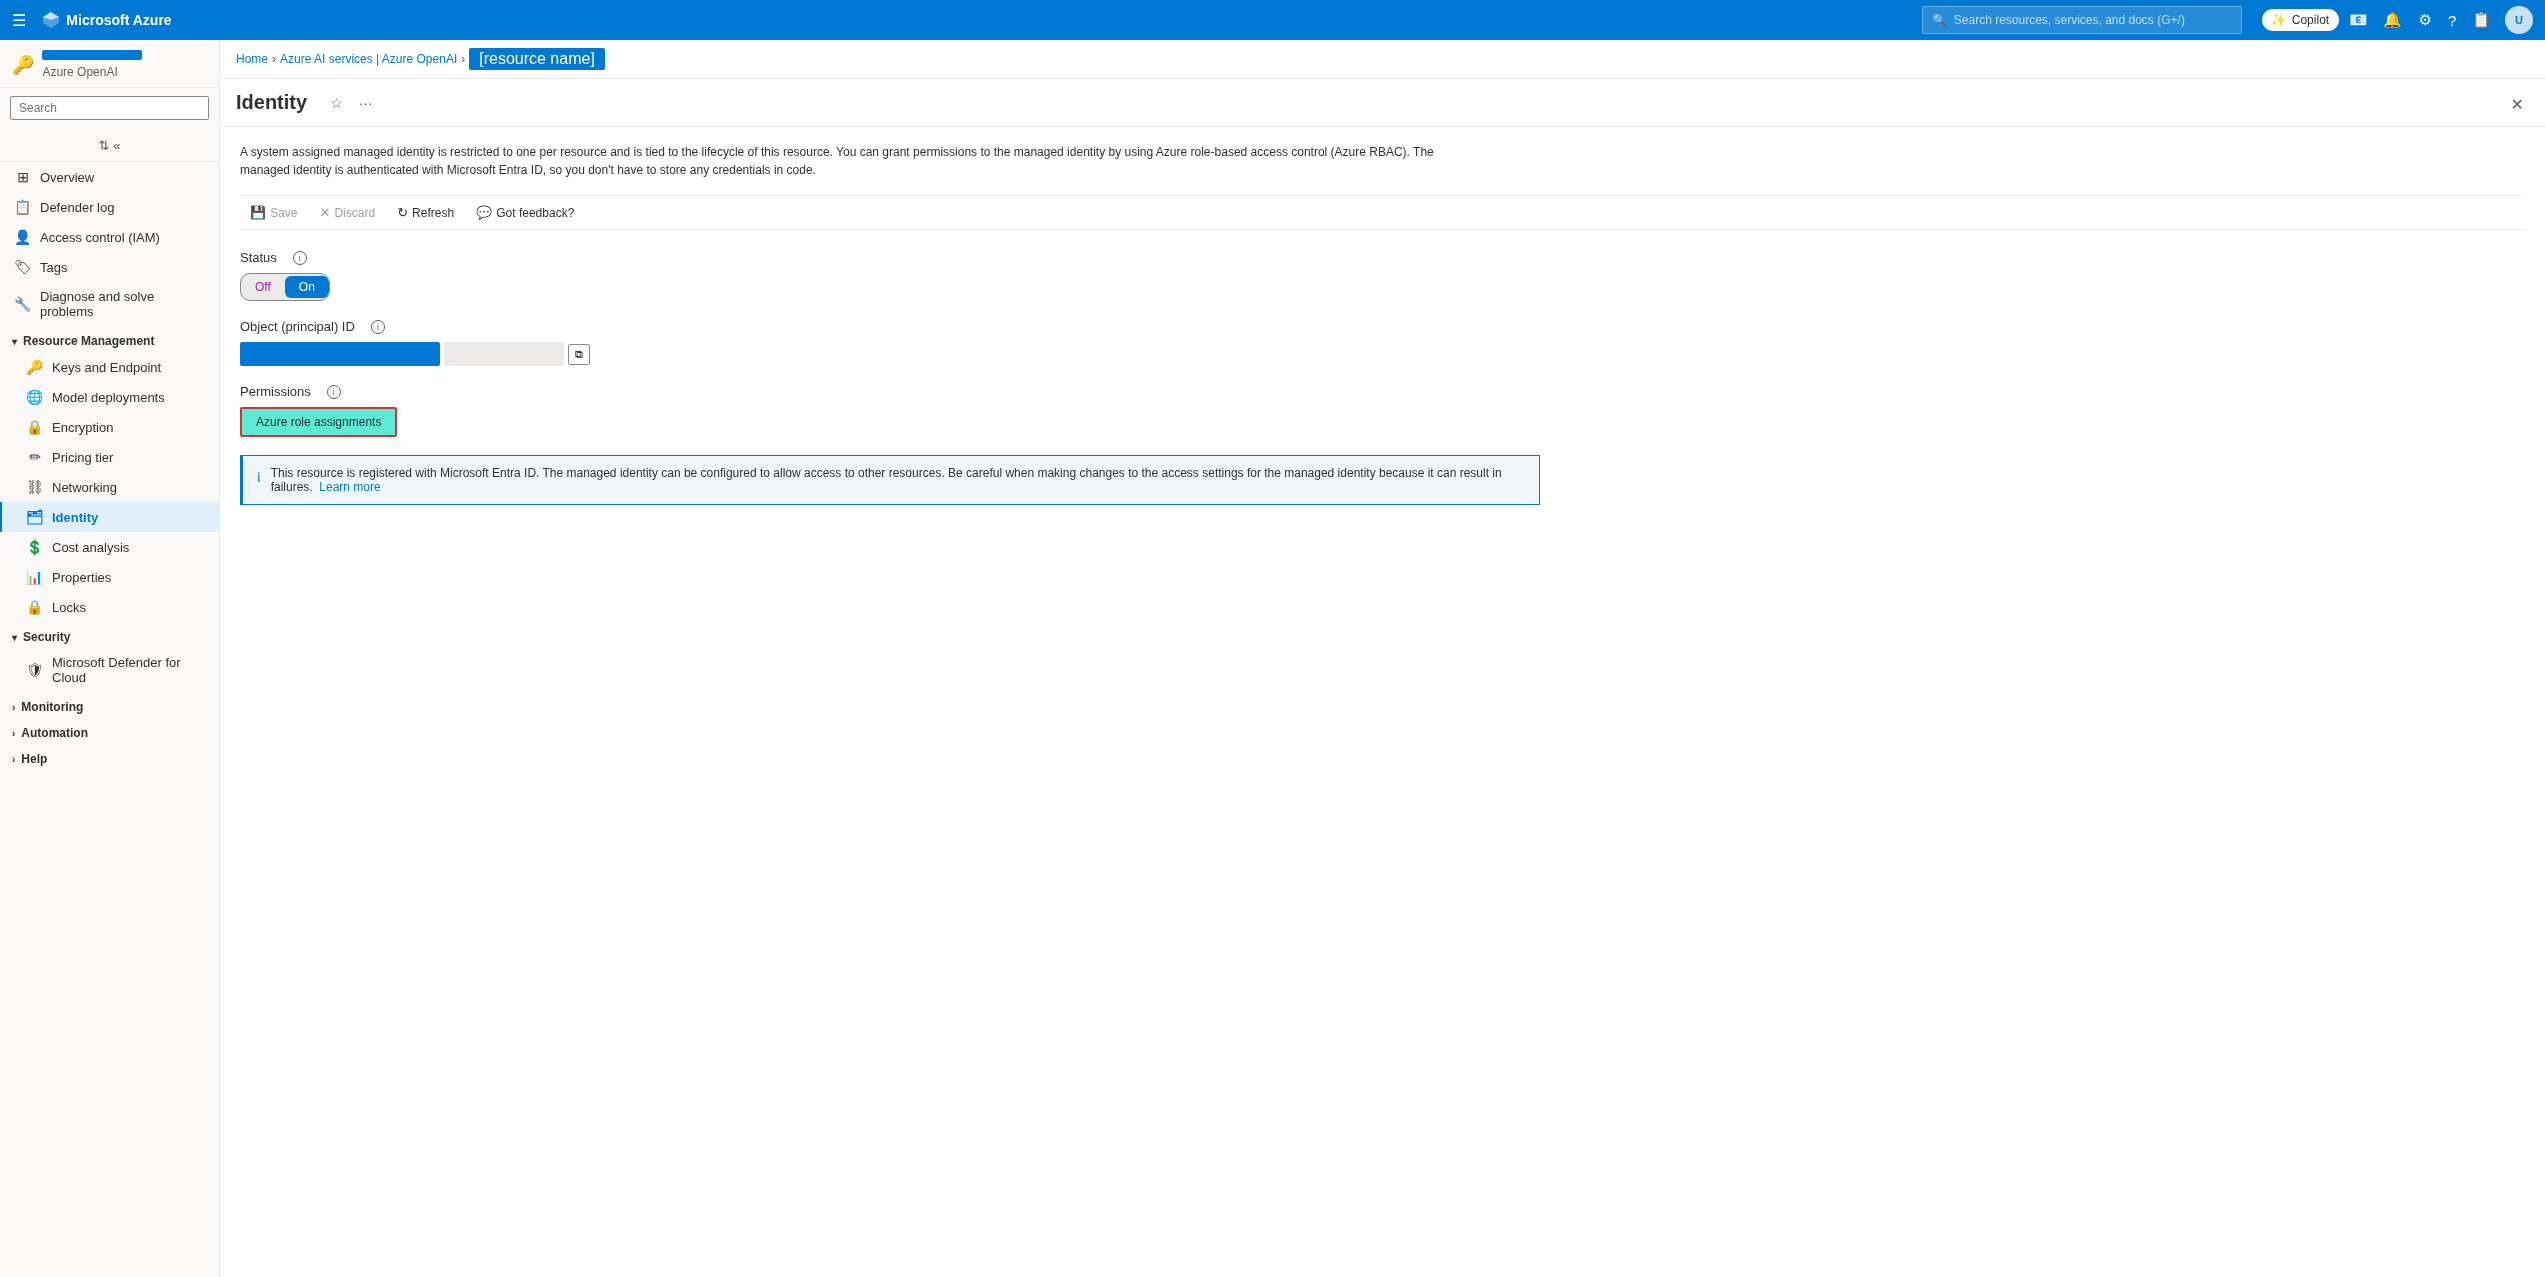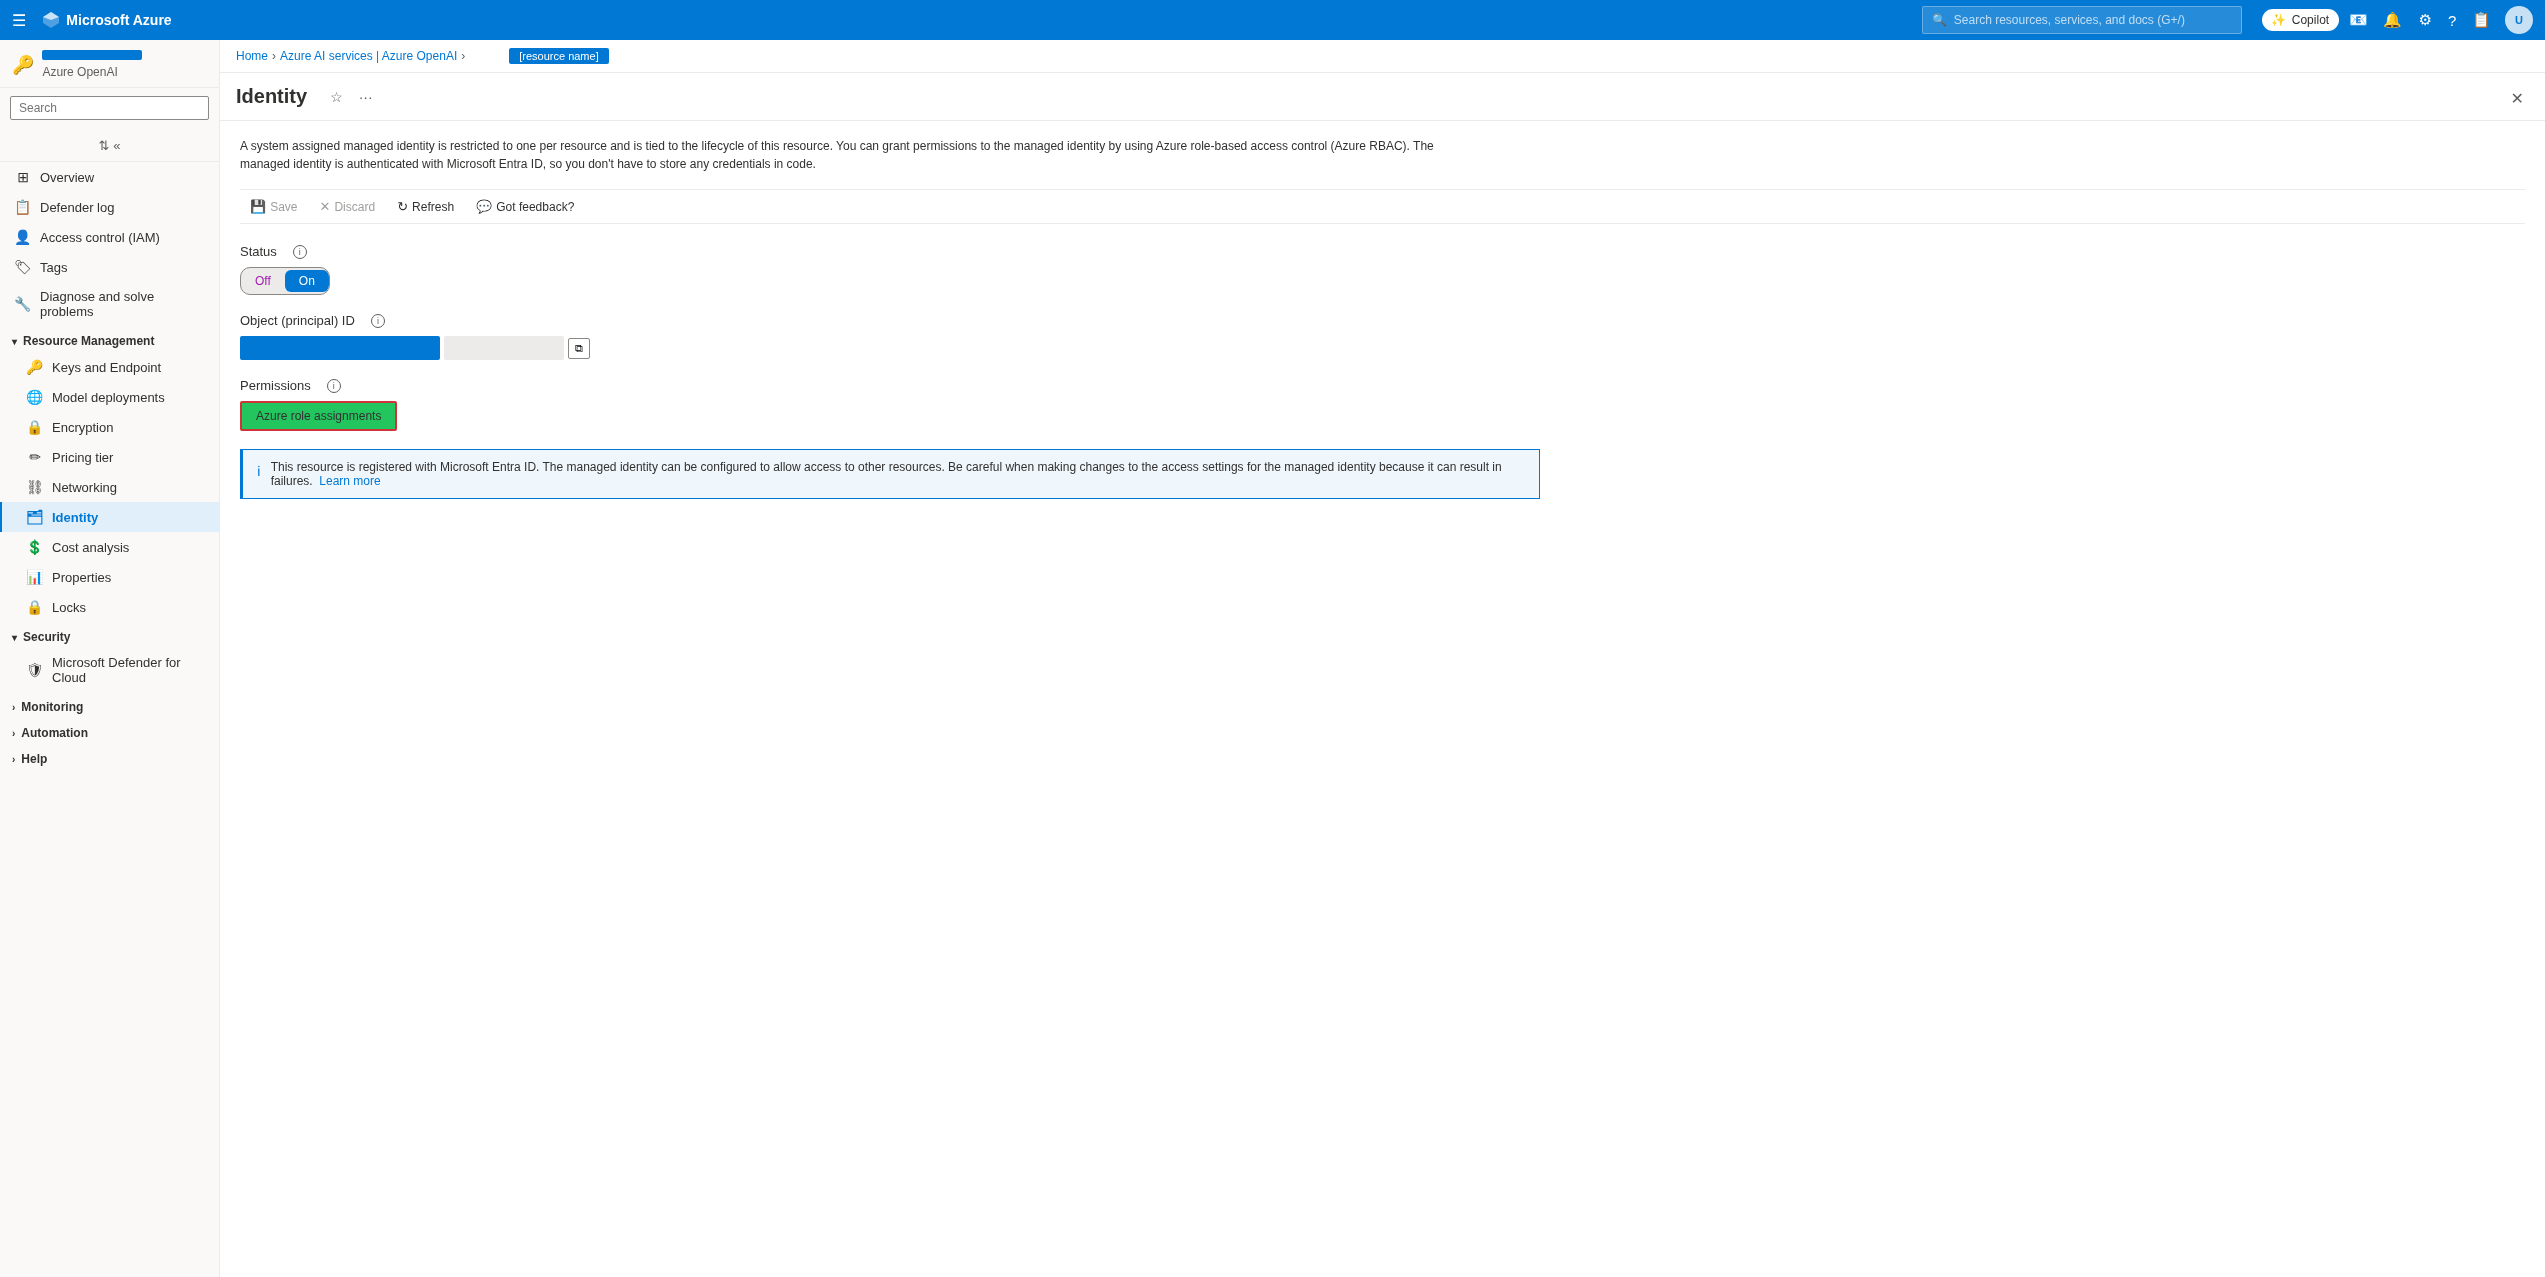--- a/index.html
+++ b/index.html
@@ -157,22 +157,21 @@
       font-size: 12px;
       color: #605e5c;
     }
     .breadcrumb-bar a { color: #0078d4; text-decoration: none; }
     .breadcrumb-sep { color: #605e5c; }
     .breadcrumb-current {
       background: #0078d4;
       color: white;
       padding: 2px 10px;
       border-radius: 2px;
-      font-size: 11px;
-      margin-left: 40px;
+      font-size: 16px;
     }
 
     
     .page-header {
       padding: 12px 16px 0;
       background: white;
       display: flex;
       align-items: center;
       gap: 10px;
       border-bottom: 1px solid #edebe9;
@@ -320,21 +319,21 @@
       border: 1px solid #8a8886;
       padding: 3px 6px;
       cursor: pointer;
       font-size: 11px;
       border-radius: 2px;
     }
 
     
     .azure-role-btn {
       border: 2px solid #d13438;
-      background: #22c55e;
+      background: #5eead4;
       padding: 6px 14px;
       font-size: 12px;
       cursor: pointer;
       border-radius: 2px;
       color: #323130;
     }
 
     
     .info-banner {
       background: #eff6fc;

